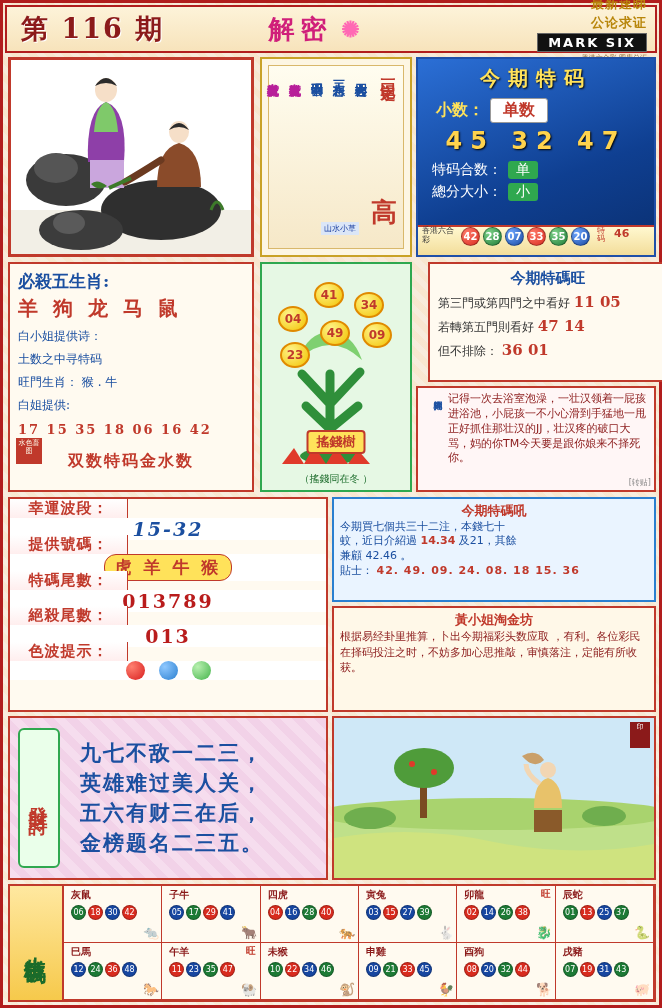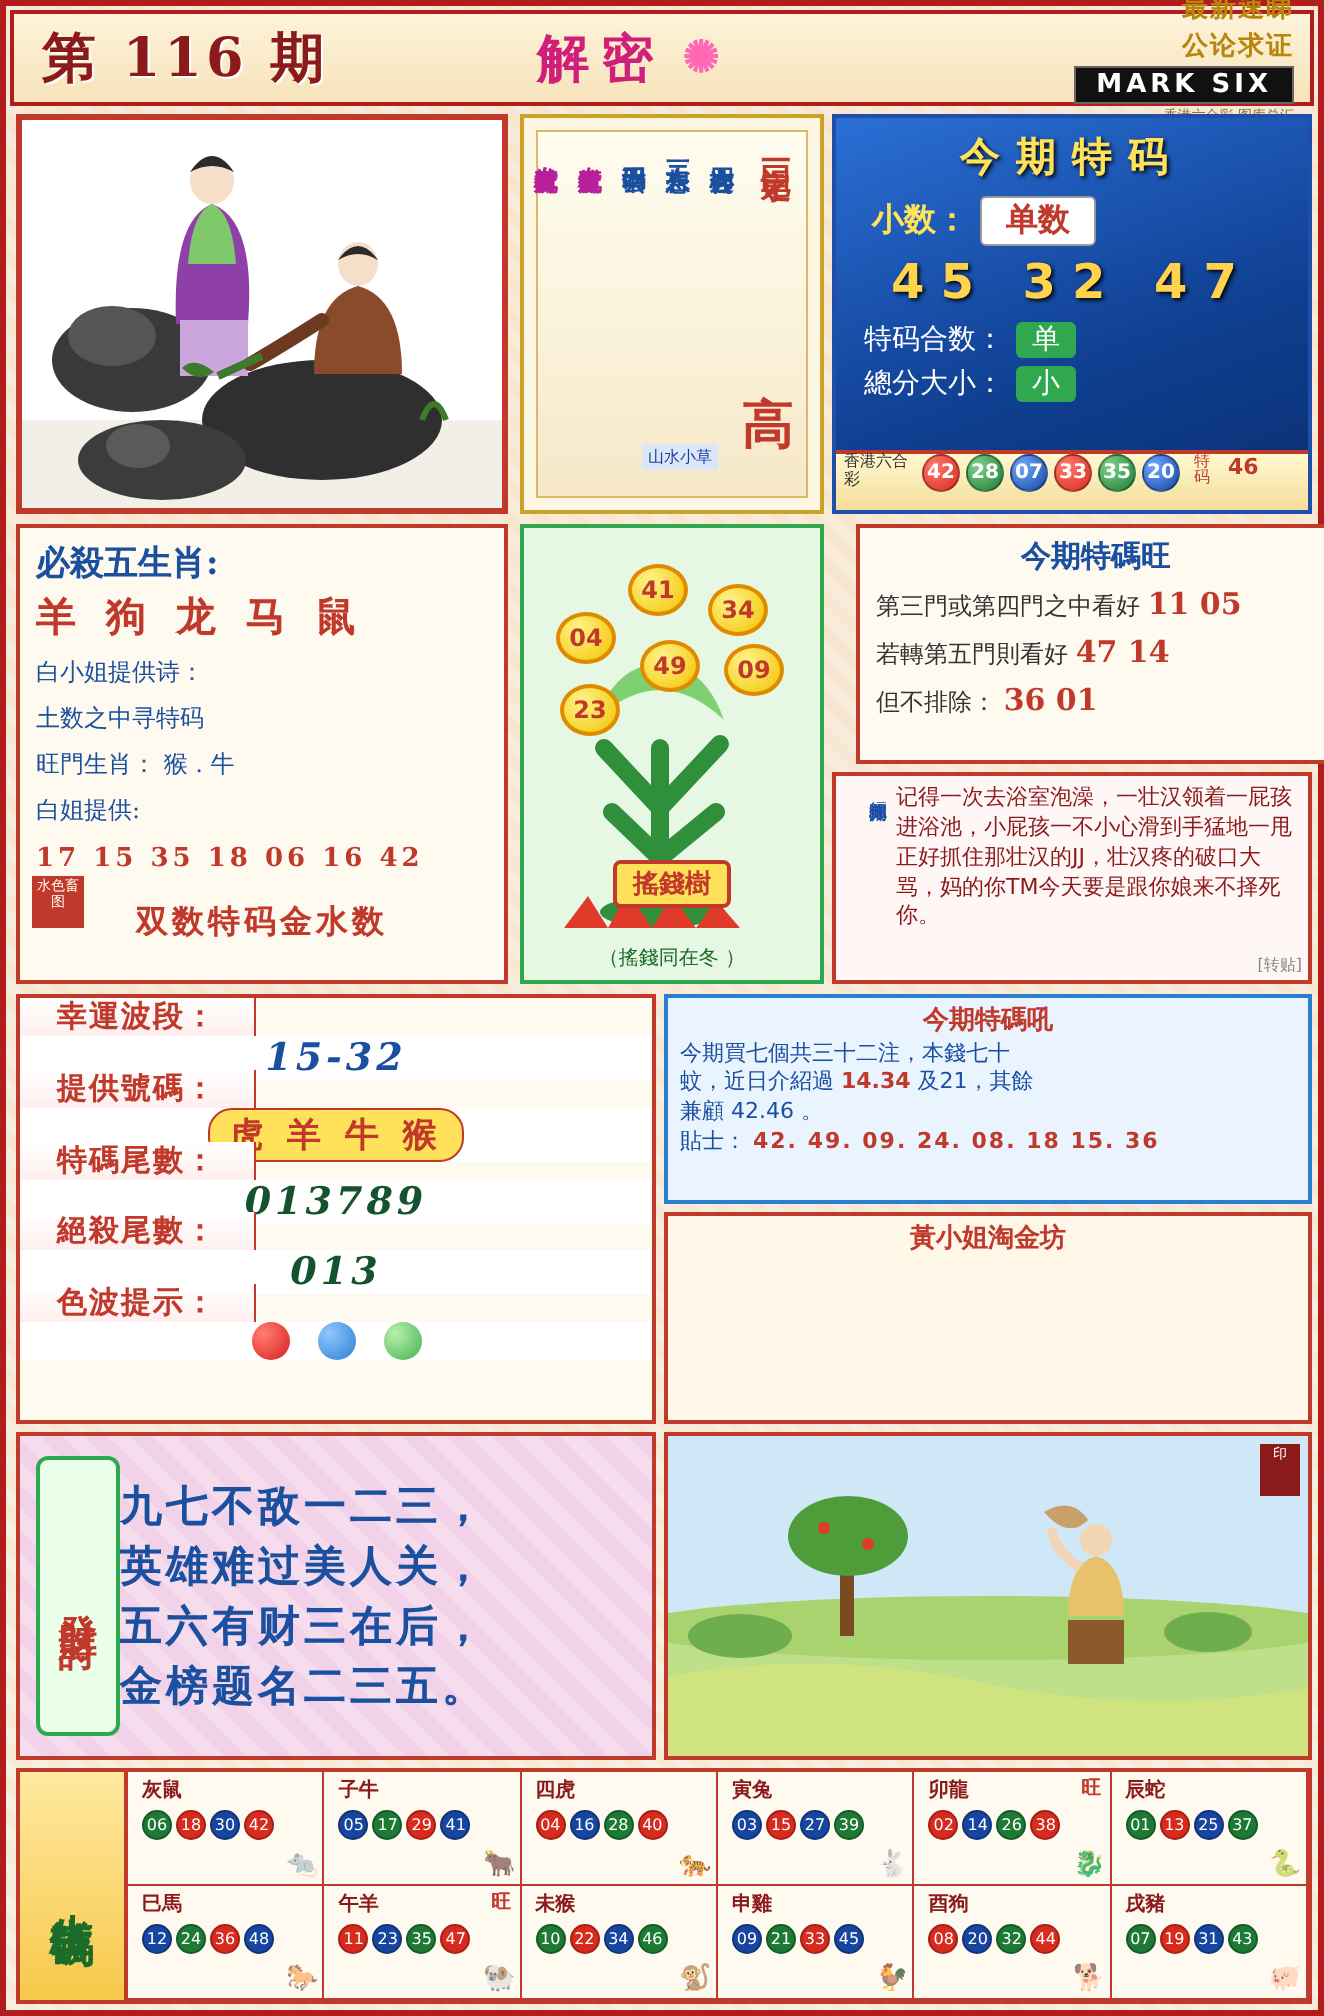--- a/index.html
+++ b/index.html
@@ -178,21 +178,21 @@
   .tr { display:flex; height:35.8px; border-bottom:1px solid #c0392b;flex-direction:column; }
   .tr:last-child{border-bottom:none;}
   .td-l {
     width:118px; border-right:1px solid #c0392b;
     display:flex; align-items:center; justify-content:center;
     font-family:"DejaVu Serif",serif; font-weight:bold; font-size:15px; color:#c0392b;
     background:linear-gradient(#fff,#ffeeee);
     letter-spacing:1px;
   }
   .td-r { flex:1; display:flex; align-items:center; justify-content:center; background:#fff;}
-  .rv { font-family:"DejaVu Serif",serif; font-weight:bold; font-size:19px; color:#14532d; letter-spacing:2px;font-style:italic;}
+  .rv { font-family:"DejaVu Serif",serif; font-weight:bold; font-size:19px; color:#b91c1c; letter-spacing:2px;}
   .rv.blue { color:#1b4fa0; font-style:italic;}
   #zodiac-pill {
     background:#ffe25a; border:1px solid #c0392b; border-radius:12px;
     padding:1px 10px; font-size:17px; font-weight:bold; color:#c0392b; letter-spacing:3px;
     font-family:"DejaVu Serif",serif;
   }
   .dot { width:19px;height:19px;border-radius:50%; margin:0 7px;}
   .dot.red{background:radial-gradient(circle at 30% 30%,#ff8070,#d81e1e);}
   .dot.blue{background:radial-gradient(circle at 30% 30%,#8fc8ff,#2a7fd0);}
   .dot.green{background:radial-gradient(circle at 30% 30%,#b8f0b0,#43b34a);}
@@ -224,21 +224,21 @@
   #poem-tag {
     width:42px; margin:10px 0 10px 8px;
     border:2px solid #2fa84f; border-radius:6px;
     background:#eaffea;
     display:flex; align-items:center; justify-content:center;
   }
   #poem-tag span {
     writing-mode:vertical-rl; text-orientation:upright;
     font-family:"DejaVu Serif",serif; font-size:19px; font-weight:bold; color:#c0392b; letter-spacing:4px;
   }
-  #poem-lines { flex:1; display:flex; flex-direction:column; justify-content:center; gap:2px; padding-left:0;}
+  #poem-lines { flex:1; display:flex; flex-direction:column; justify-content:center; gap:2px; padding-left:20px;}
   .poem-line { font-family:"DejaVu Serif",serif; font-size:21px; font-weight:bold; color:#1b4fa0; letter-spacing:2px;}
 
   #scene-box {
     position:absolute; left:332px; top:716px; width:324px; height:164px;
     border:2px solid #c0392b; background:linear-gradient(#cfe8f7 55%, #bfe08a 55%);
     overflow:hidden;
   }
   #scene-seal { position:absolute; right:4px; top:4px; width:20px;height:26px;background:#8b1a1a;color:#fff;font-size:7px;text-align:center;line-height:1.1;padding:2px;}
 
   
@@ -454,20 +454,21 @@
   </div>
   <div>兼顧 42.46 。</div>
   <div>
     <span>貼士：</span>
     <span id="tips-list">42.  49.  09.  24.  08.  18  15.  36</span>
   </div>
 </div>
 
 <div id="huang-box">
   <div id="huang-title">黃小姐淘金坊</div>
+  <div>根据易经卦里推算，卜出今期福彩头数应取 ，有利。各位彩民在择码投注之时，不妨多加心思推敲，审慎落注，定能有所收获。</div>
 </div>
 
 <div id="poem-box">
   <div id="poem-tag">
     <span>發財詩</span>
   </div>
   <div id="poem-lines">
     <div class="poem-line">九七不敌一二三，</div>
     <div class="poem-line">英雄难过美人关，</div>
     <div class="poem-line">五六有财三在后，</div>

